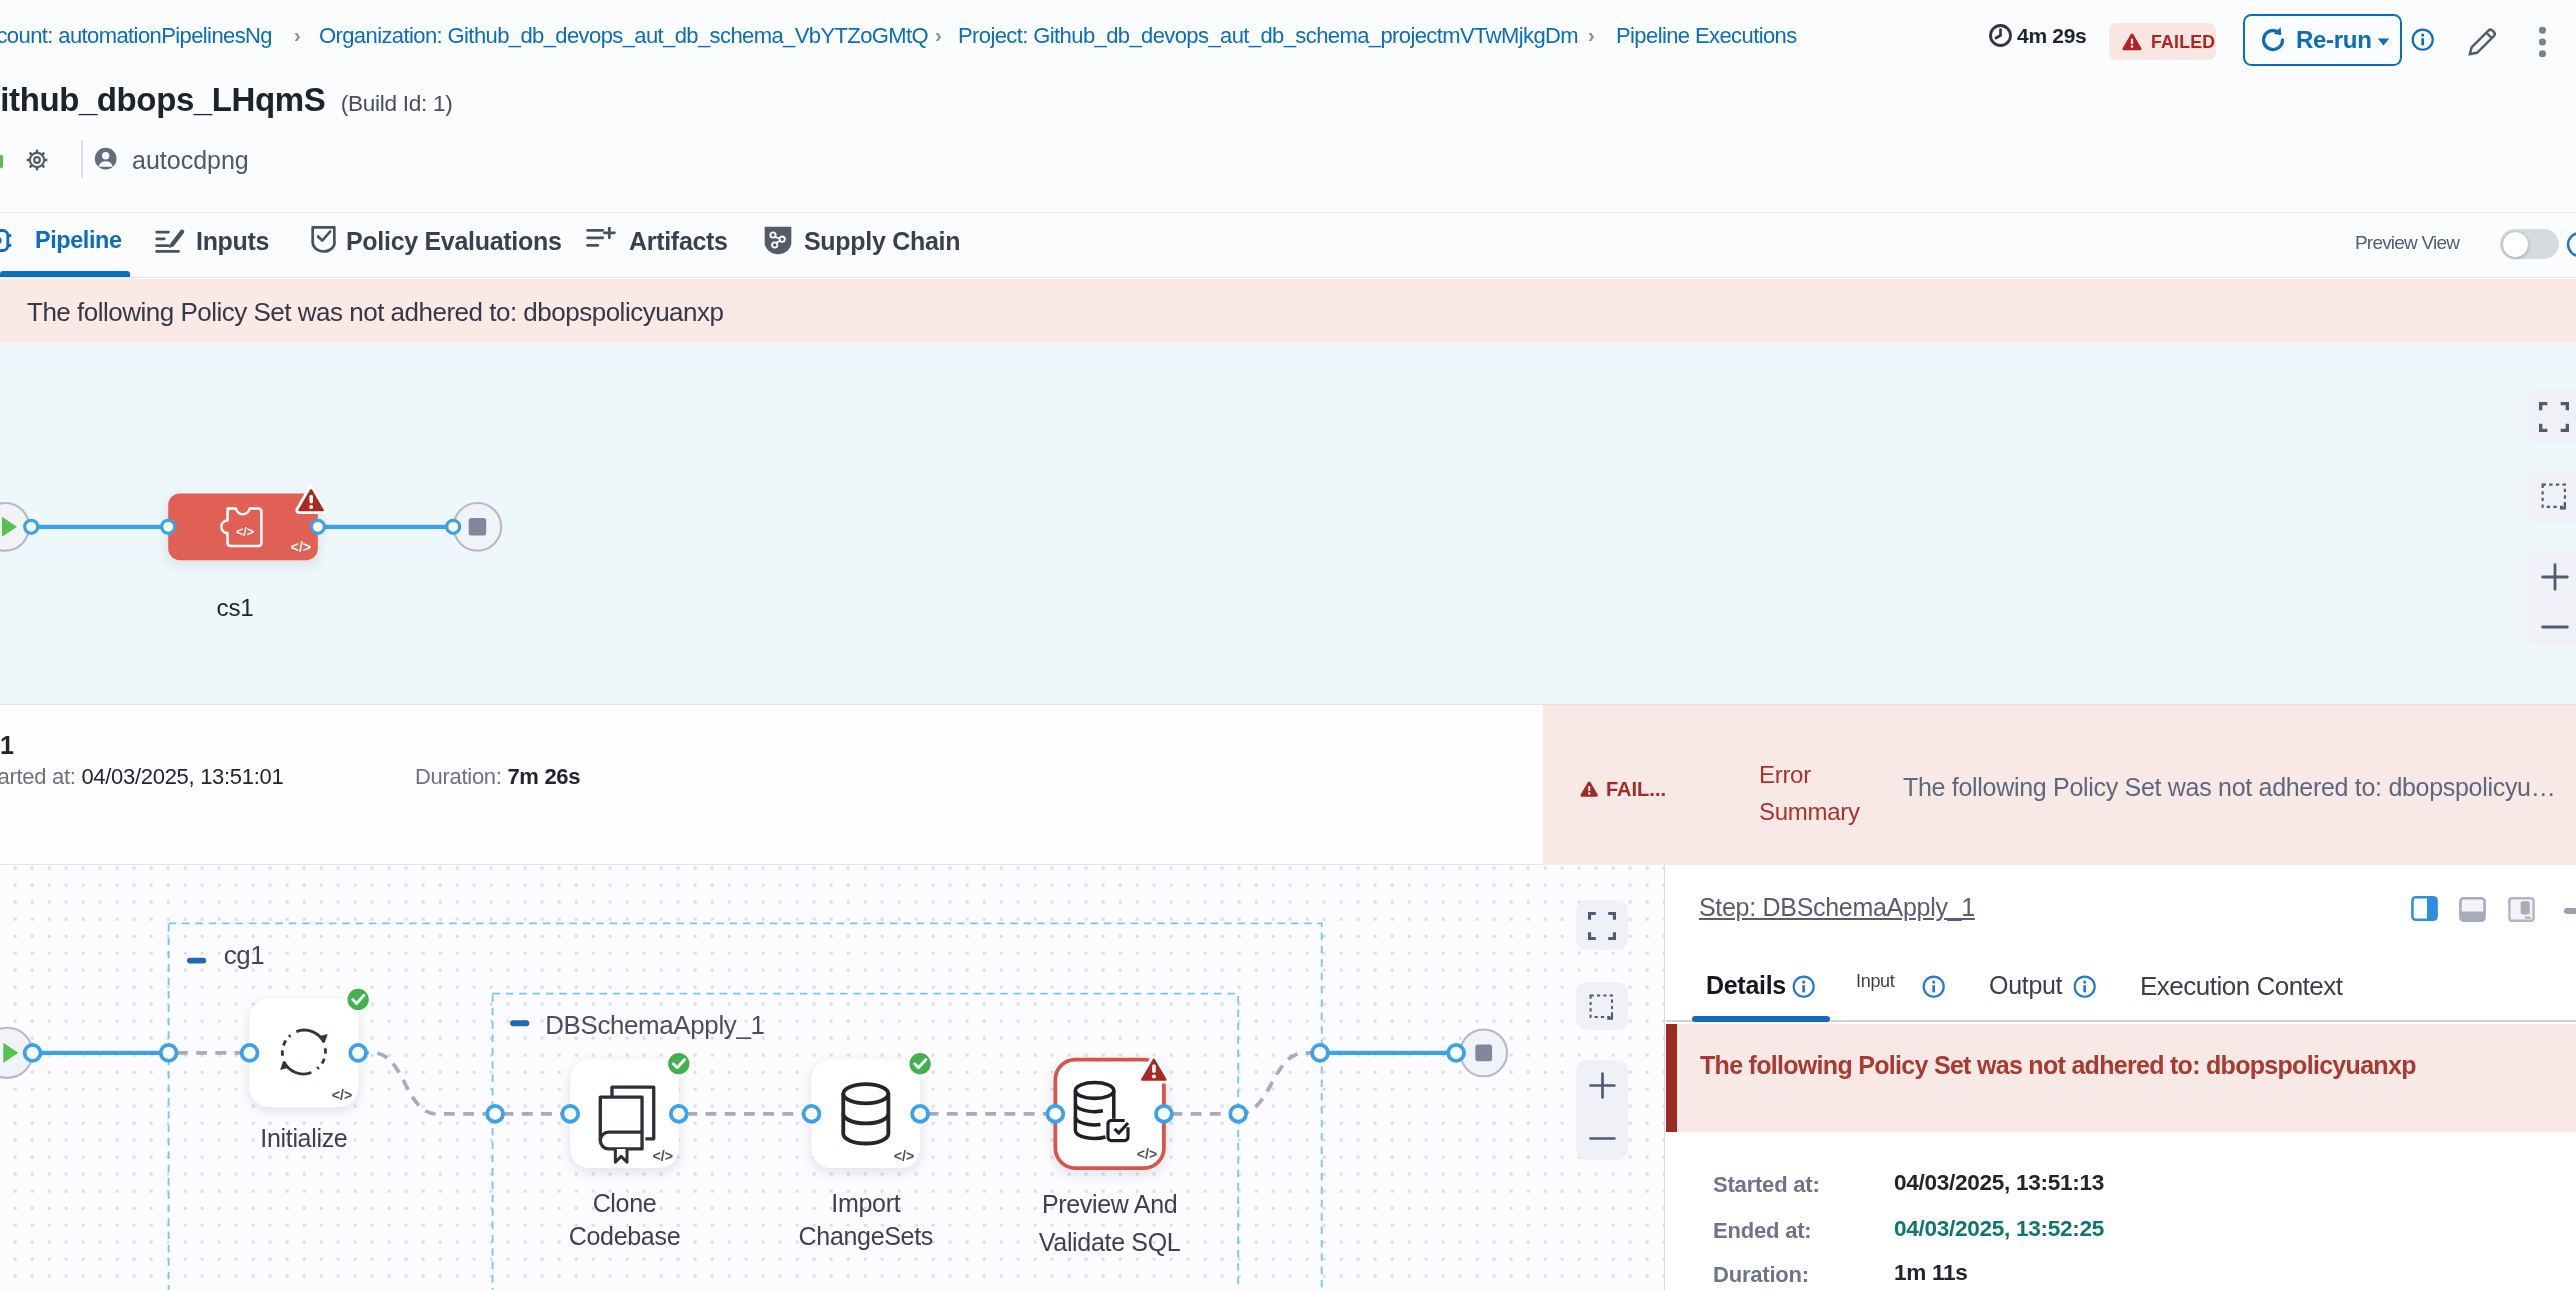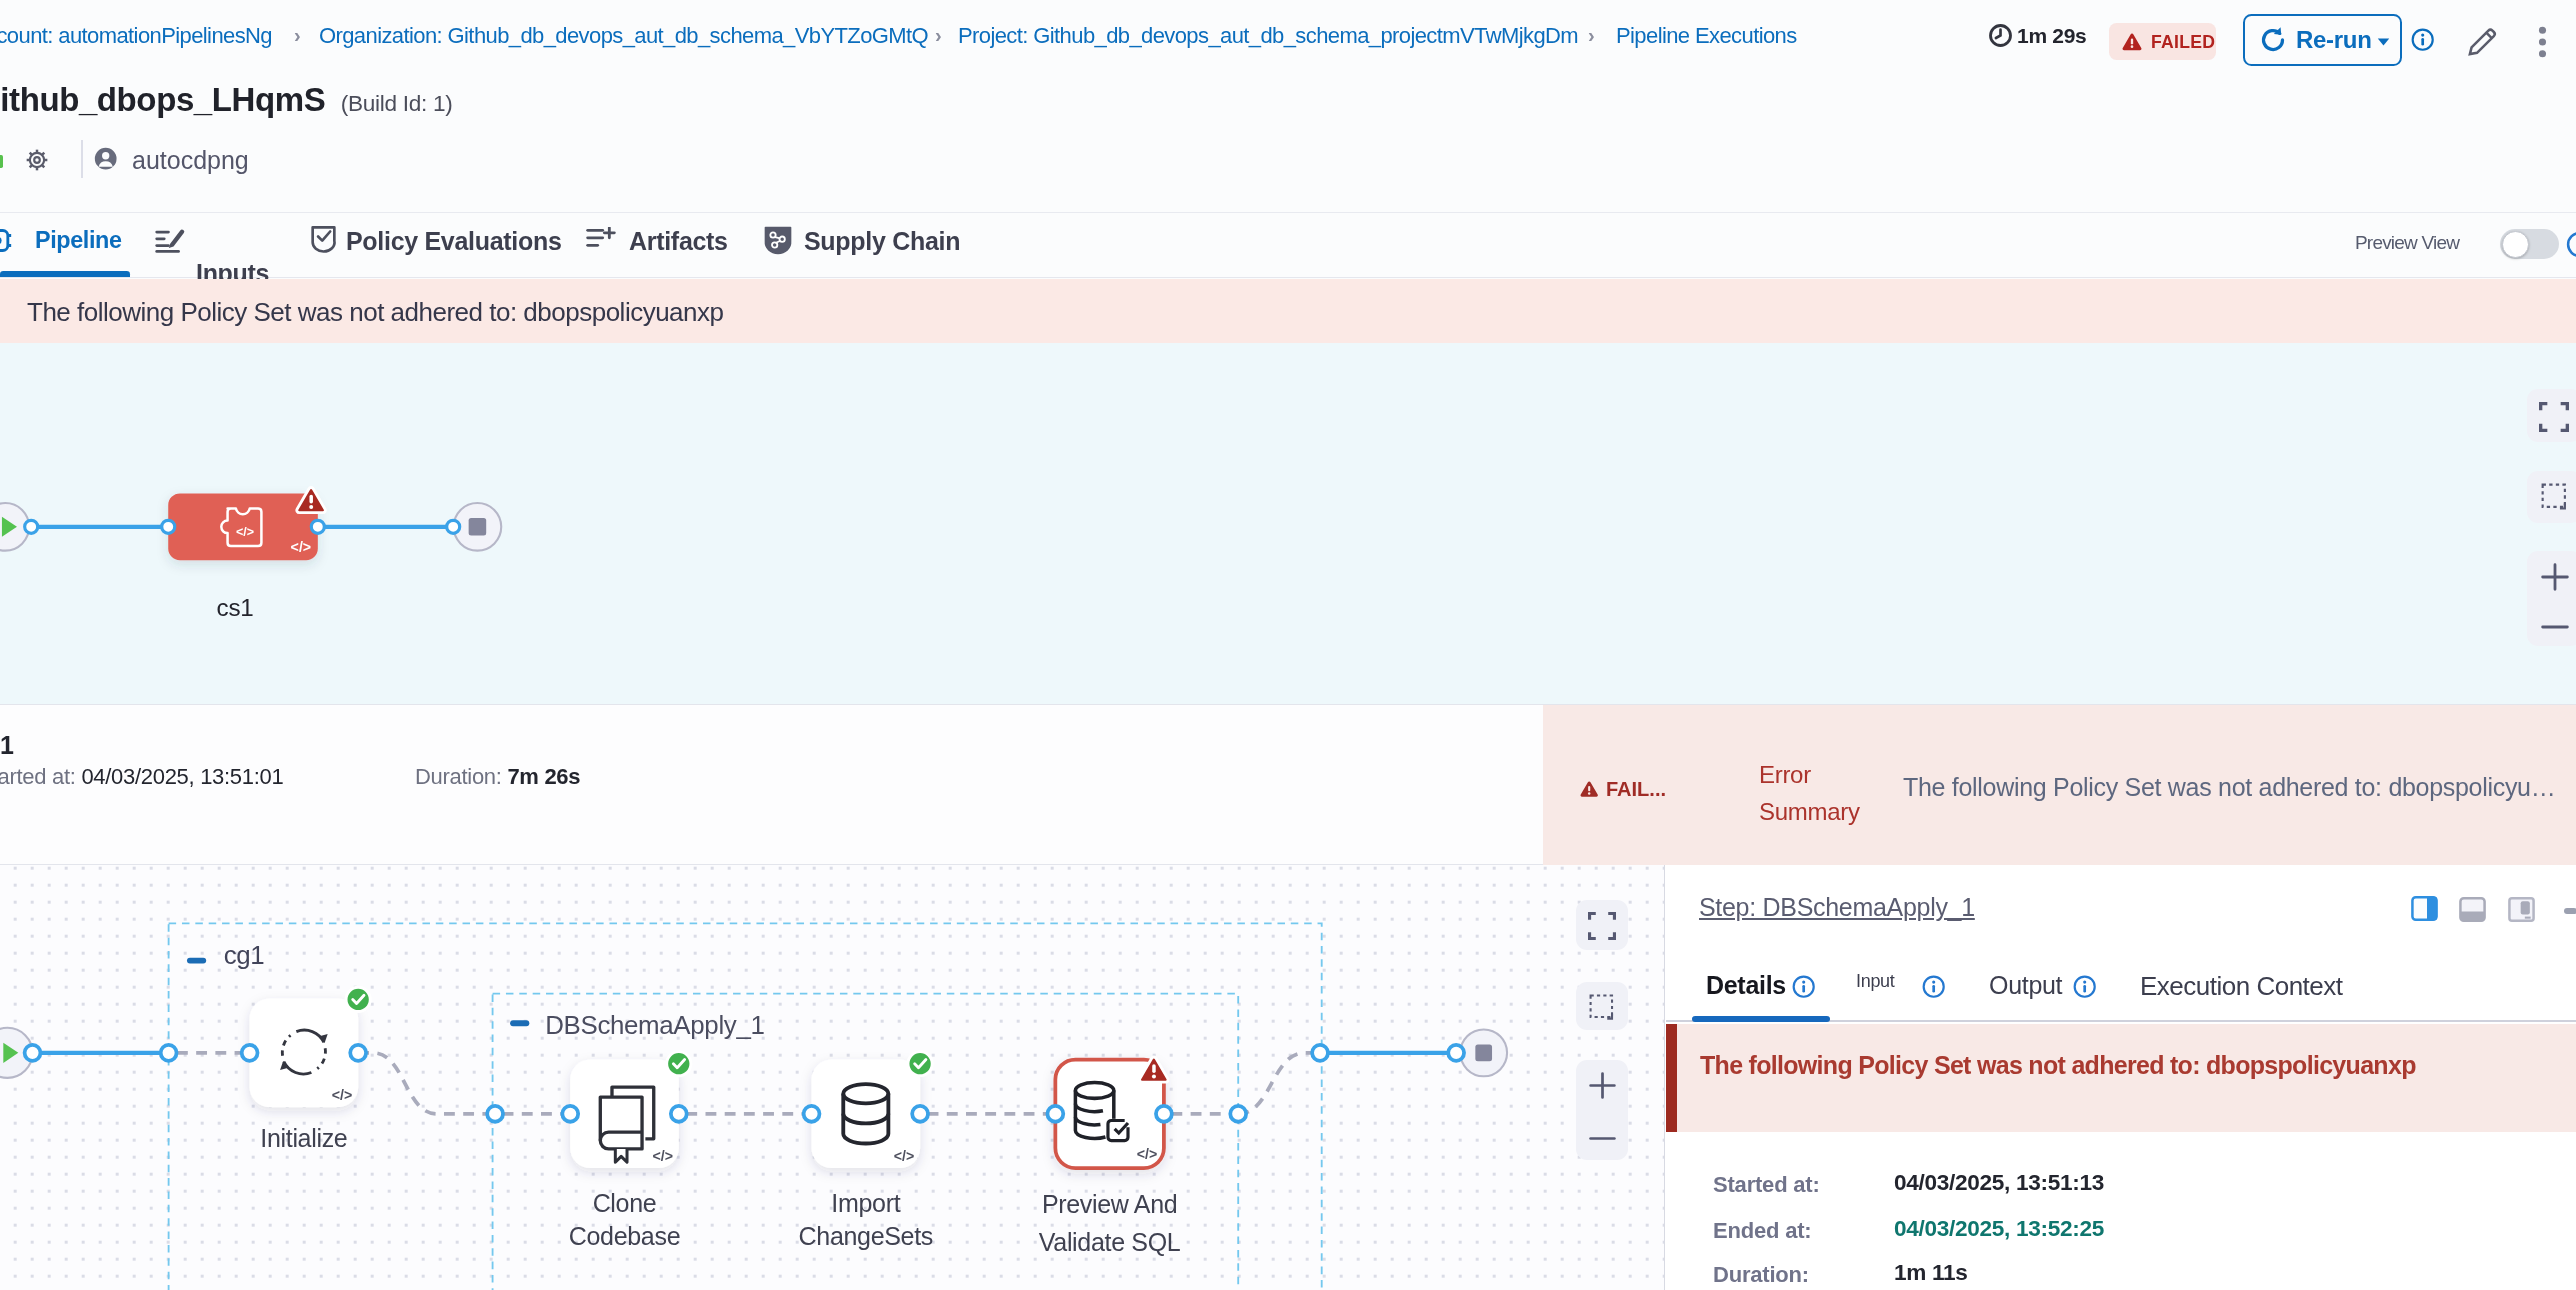--- a/index.html
+++ b/index.html
@@ -21,21 +21,21 @@
   <span class="abs" style="left:935px;top:0.8px;color:#8b8e9e;font-size:20px;font-weight:bold;">›</span>
   <span class="abs" style="left:958px;top:0;">Project: Github_db_devops_aut_db_schema_projectmVTwMjkgDm</span>
   <span class="abs" style="left:1588px;top:0.8px;color:#8b8e9e;font-size:20px;font-weight:bold;">›</span>
   <span class="abs" style="left:1616px;top:0;">Pipeline Executions</span>
 </div>
 
 <svg class="abs" style="left:1988px;top:23.4px;" width="25" height="25" viewBox="0 0 30 30">
   <circle cx="15" cy="15" r="12" fill="none" stroke="#33353f" stroke-width="3.4"></circle>
   <path d="M15 8 V15 L9.5 18" fill="none" stroke="#33353f" stroke-width="3.2" stroke-linecap="round"></path>
 </svg>
-<div class="abs" style="left:2017px;top:24px;font-size:21px;letter-spacing:-0.3px;font-weight:bold;color:#23252e;">1m 29s</div>
+<div class="abs" style="left:2017px;top:24px;font-size:21px;letter-spacing:-0.3px;font-weight:bold;color:#23252e;">4m 29s</div>
 
 <div class="abs" style="left:2109px;top:22.6px;width:107px;height:37px;background:#f9e5e2;border-radius:7.5px;"></div>
 <svg class="abs" style="left:2122px;top:33px;" width="20" height="17.6" viewBox="0 0 24 21">
   <path d="M10.3 1.6 L0.9 17.8 a1.9 1.9 0 0 0 1.7 2.9 h18.8 a1.9 1.9 0 0 0 1.7-2.9 L13.7 1.6 a1.95 1.95 0 0 0-3.4 0 Z" fill="#b2231f"></path>
   <rect x="10.6" y="6.5" width="2.8" height="7" rx="1.4" fill="#f9e5e2"></rect>
   <circle cx="12" cy="16.3" r="1.6" fill="#f9e5e2"></circle>
 </svg>
 <div class="abs" style="left:2151px;top:32px;font-size:17.6px;font-weight:bold;color:#b2231f;letter-spacing:0.3px;">FAILED</div>
 
 <div class="abs" style="left:2243px;top:14px;width:159px;height:52px;border:2.5px solid #0b6dbd;border-radius:8.4px;"></div>
@@ -101,21 +101,21 @@
 
 <svg class="abs" style="left:155px;top:227px;" width="32" height="27" viewBox="0 0 38 32">
   <g stroke="#4d505e" stroke-width="3.2" fill="none" stroke-linecap="round">
     <path d="M2 6 h14"></path>
       <path d="M2 14 h9"></path>
       <path d="M2 22 h14"></path>
       <path d="M2 29 h26"></path>
   </g>
   <path d="M18 20 L30 4 a2.6 2.6 0 0 1 4.2 3.2 L22 23 l-5.6 2 Z" fill="#4d505e"></path>
 </svg>
-<div class="abs" style="left:196px;top:227px;font-size:25px;letter-spacing:-0.3px;font-weight:600;color:#3d3f4e;margin-top:32px;">Inputs</div>
+<div class="abs" style="left:196px;top:227px;font-size:25px;letter-spacing:-0.3px;font-weight:600;color:#3d3f4e;">Inputs</div>
 
 <svg class="abs" style="left:310px;top:224px;" width="27" height="30" viewBox="0 0 32 36">
   <path d="M3 4 H29 V20 a13 11 0 0 1 -13 13 a13 11 0 0 1 -13 -11 Z" fill="none" stroke="#4d505e" stroke-width="3.2" stroke-linejoin="round"></path>
   <path d="M9.5 15 l5 5 L24 9" fill="none" stroke="#4d505e" stroke-width="3.2" stroke-linecap="round" stroke-linejoin="round"></path>
 </svg>
 <div class="abs" style="left:346px;top:227px;font-size:25px;letter-spacing:-0.3px;font-weight:600;color:#3d3f4e;">Policy Evaluations</div>
 
 <svg class="abs" style="left:586px;top:227px;" width="30" height="25" viewBox="0 0 36 30">
   <g stroke="#4d505e" stroke-width="3.4" fill="none" stroke-linecap="round">
     <path d="M2 4 h18"></path>

